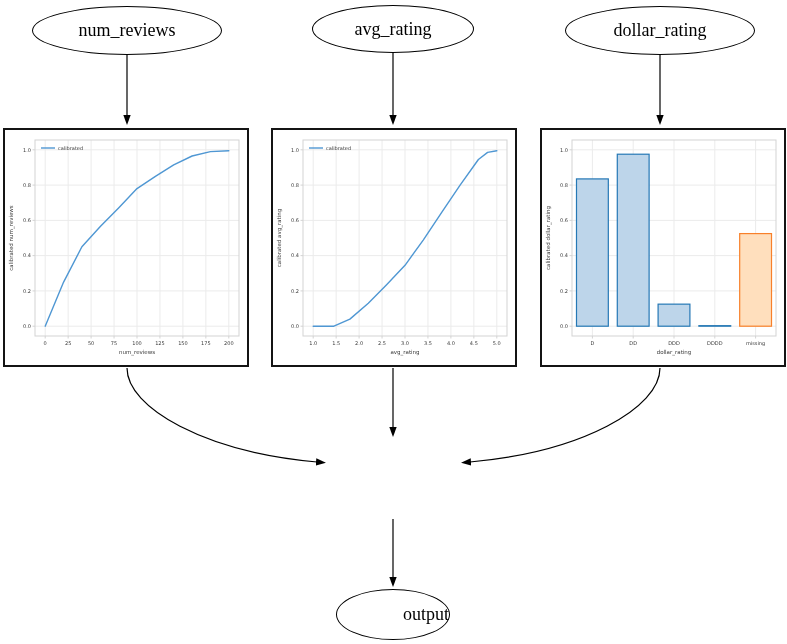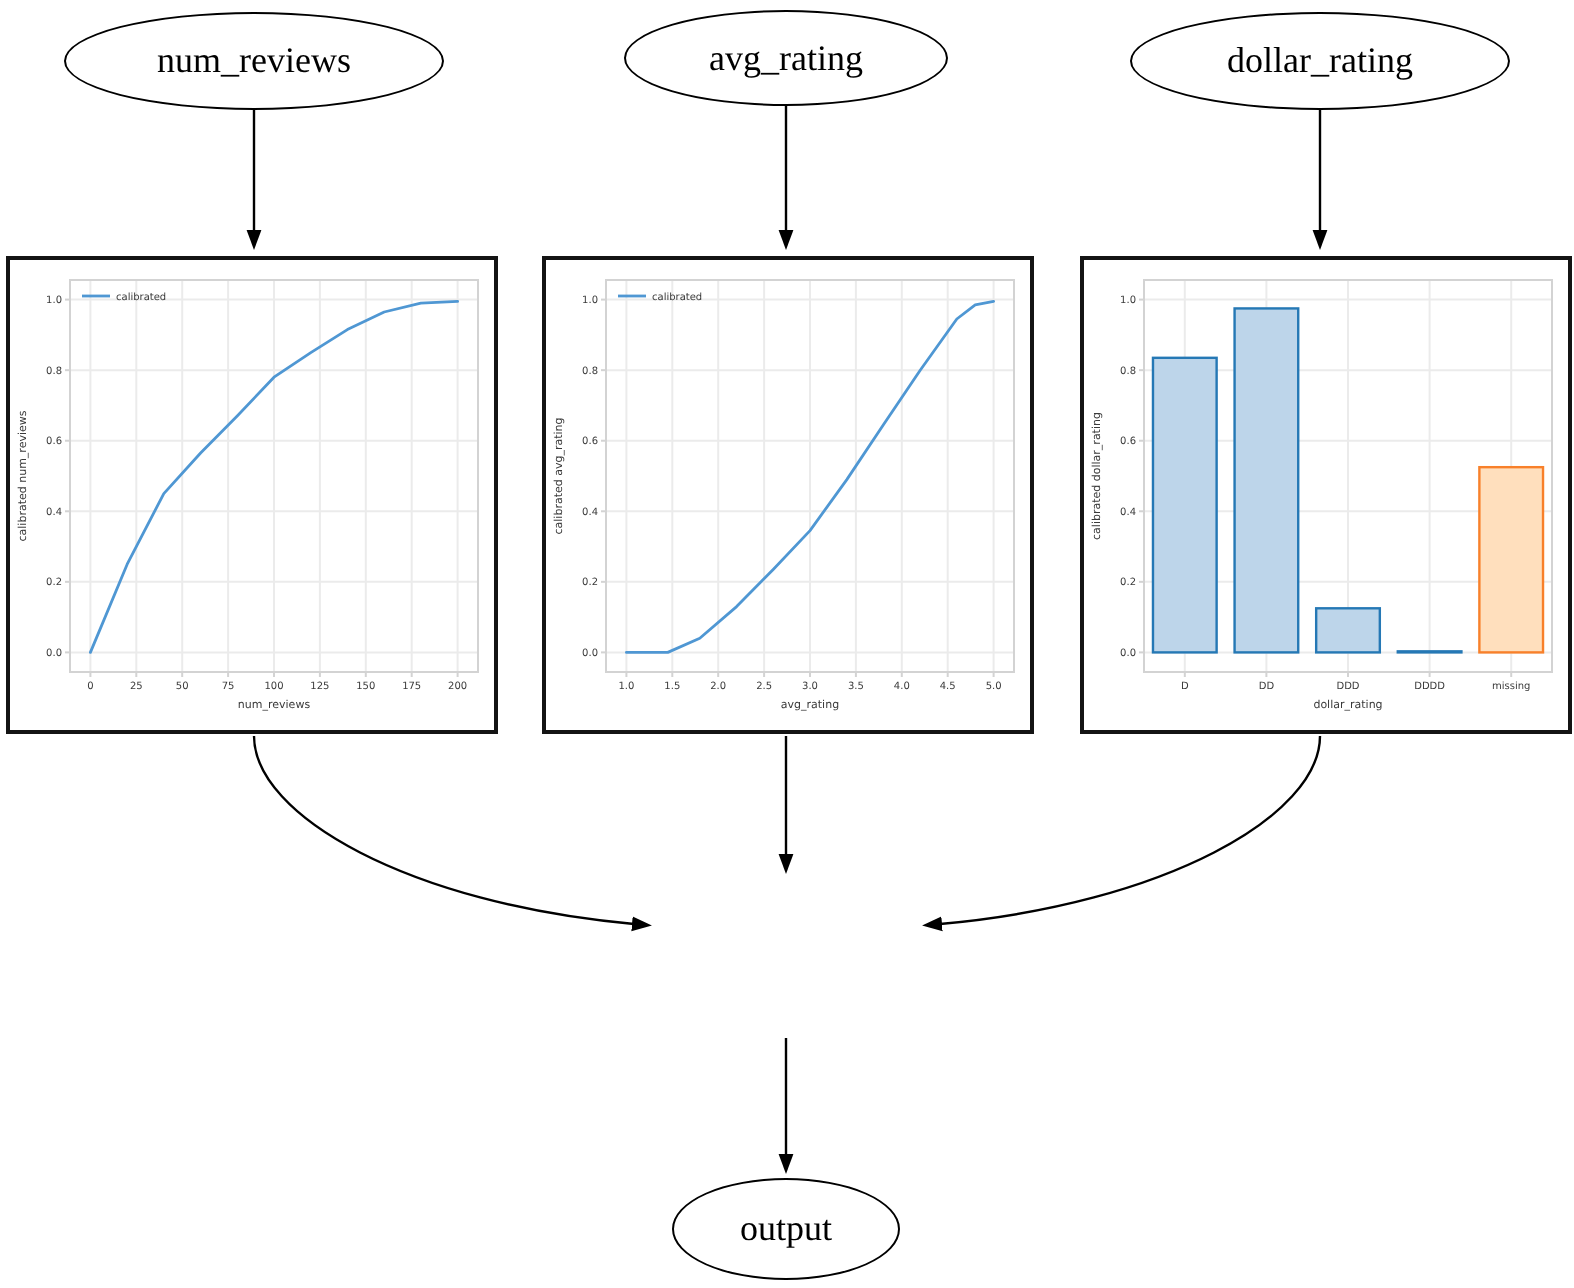--- a/index.html
+++ b/index.html
@@ -15,21 +15,21 @@
   .chartbox{position:absolute;background:#ffffff;border:2.5px solid #141414;
             box-sizing:border-box;z-index:1;}
   .chartbox svg{display:block;}
   #node-num-reviews{left:32px;top:6px;width:190px;height:49px;}
   #node-avg-rating{left:312px;top:5px;width:162px;height:48px;}
   #node-dollar-rating{left:565px;top:6px;width:190px;height:49px;}
   #chartbox-1{left:3px;top:128px;width:246px;height:239px;}
   #chartbox-2{left:271px;top:128px;width:246px;height:239px;}
   #chartbox-3{left:540px;top:128px;width:246px;height:239px;}
   #node-lattice{left:329px;top:439px;width:128px;height:79px;}
-  #node-output{left:336px;top:589px;width:114px;height:51px;}
+  #node-output{left:336px;top:589px;width:114px;height:51px;justify-content:flex-end;}
 </style>
 </head>
 <body>
 
 <div id="canvas">
 
   <svg id="edges" width="787" height="644" viewBox="0 0 787 644">
     <defs>
       <marker id="ah" markerUnits="userSpaceOnUse" markerWidth="11" markerHeight="9" refX="1" refY="4.5" orient="auto">
         <path d="M0,0.8 L10,4.5 L0,8.2 Z" fill="#000"></path>

